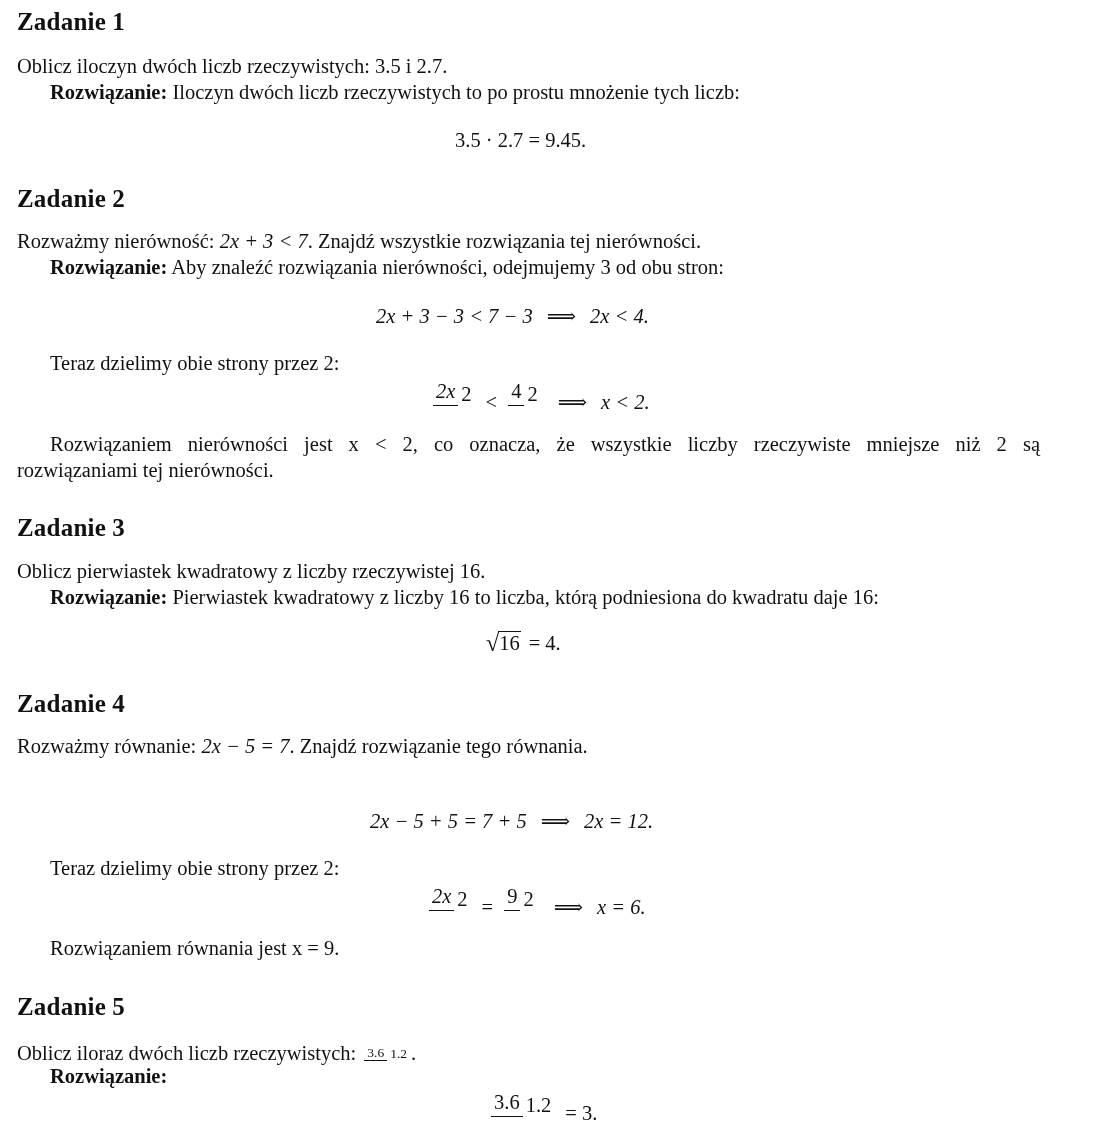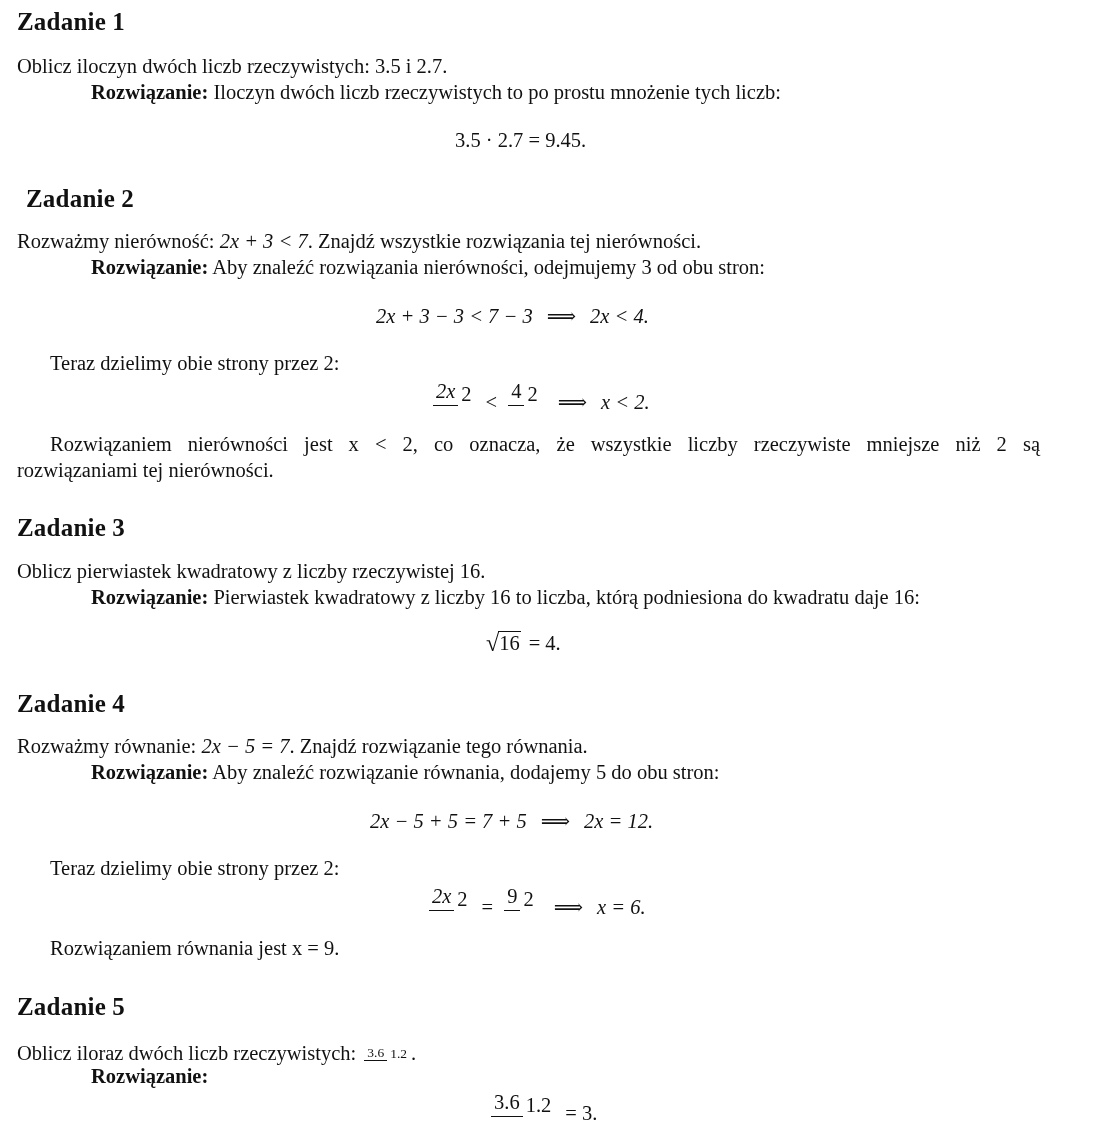--- a/index.html
+++ b/index.html
@@ -5,21 +5,21 @@
   html, body { margin: 0; padding: 0; background: #ffffff; }
   body {
     width: 1116px; height: 1148px; overflow: hidden; position: relative;
     font-family: "DejaVu Serif", "Liberation Serif", serif;
     color: #111;
   }
   .page { position: absolute; left: 0; top: 0; width: 1116px; height: 841px; }
   .abs { position: absolute; white-space: nowrap; }
   .h { font-family: "Liberation Serif", "DejaVu Serif", serif; font-weight: bold; font-size: 25px; letter-spacing: 0.2px; }
   .p { font-family: "Liberation Serif", "DejaVu Serif", serif; font-size: 20.5px; }
-  .b { font-weight: bold; margin-left: 41px; }
+  .b { font-weight: bold; }
   .i { font-style: italic; }
   .eq { position: absolute; white-space: nowrap; font-family: "Liberation Serif", "DejaVu Serif", serif; font-size: 20.5px; display: flex; align-items: flex-end; }
   .frac { display: inline-flex; flex-direction: row; align-items: center; vertical-align: middle; margin: 8px 3px; }
   .frac .num { padding: 0 3px 2px 3px; border-bottom: 1.2px solid #111; line-height: 1.05; }
   .frac .den { padding: 2px 3px 0 3px; line-height: 1.05; }
   .frac.small { font-size: 13.5px; }
   .sp { display: inline-block; width: 8px; }
   .sp2 { display: inline-block; width: 14px; }
   .sqrt { display: inline-flex; align-items: flex-end; }
   .sqrt .rad { font-size: 24px; line-height: 1; margin-right: -1px; }
@@ -34,21 +34,21 @@
   <div class="abs h" style="left:17px; top:8px;">Zadanie 1</div>
   <div class="abs p" style="left:17px; top:55px;">Oblicz iloczyn dwóch liczb rzeczywistych: 3.5 i 2.7.</div>
   <div class="abs p" style="left:50px; top:81px;">
     <span class="b">Rozwiązanie:</span>
     <span>Iloczyn dwóch liczb rzeczywistych to po prostu mnożenie tych liczb:</span>
   </div>
   <div class="eq" style="left:455px; top:129px;">
     <span>3.5 · 2.7 = 9.45.</span>
   </div>
 
-  <div class="abs h" style="left:26px; top:185px;">Zadanie 2</div>
+  <div class="abs h" style="left:17px; top:185px;">Zadanie 2</div>
   <div class="abs p" style="left:17px; top:230px;">
     <span>Rozważmy nierówność:</span>
     <span class="i">2x + 3 &lt; 7</span><span>. Znajdź wszystkie rozwiązania tej nierówności.</span>
   </div>
   <div class="abs p" style="left:50px; top:256px;">
     <span class="b">Rozwiązanie:</span>
     <span>Aby znaleźć rozwiązania nierówności, odejmujemy 3 od obu stron:</span>
   </div>
   <div class="eq" style="left:376px; top:304px;">
     <span class="i">2x + 3 − 3 &lt; 7 − 3</span>
@@ -91,24 +91,20 @@
     </span>
     <span class="sp"></span>
     <span>= 4.</span>
   </div>
 
   <div class="abs h" style="left:17px; top:690px;">Zadanie 4</div>
   <div class="abs p" style="left:17px; top:735px;">
     <span>Rozważmy równanie:</span>
     <span class="i">2x − 5 = 7</span><span>. Znajdź rozwiązanie tego równania.</span>
   </div>
-  <div class="abs p" style="left:50px; top:761px;">
-    <span class="b">Rozwiązanie:</span>
-    <span>Aby znaleźć rozwiązanie równania, dodajemy 5 do obu stron:</span>
-  </div>
   <div class="eq" style="left:370px; top:809px;">
     <span class="i">2x − 5 + 5 = 7 + 5</span>
     <span class="sp2"></span>
     <span>⟹</span>
     <span class="sp2"></span>
     <span class="i">2x = 12.</span>
   </div>
   <div class="abs p" style="left:50px; top:857px;">Teraz dzielimy obie strony przez 2:</div>
   <div class="eq" style="left:426px; top:878px;">
     <span class="frac">

